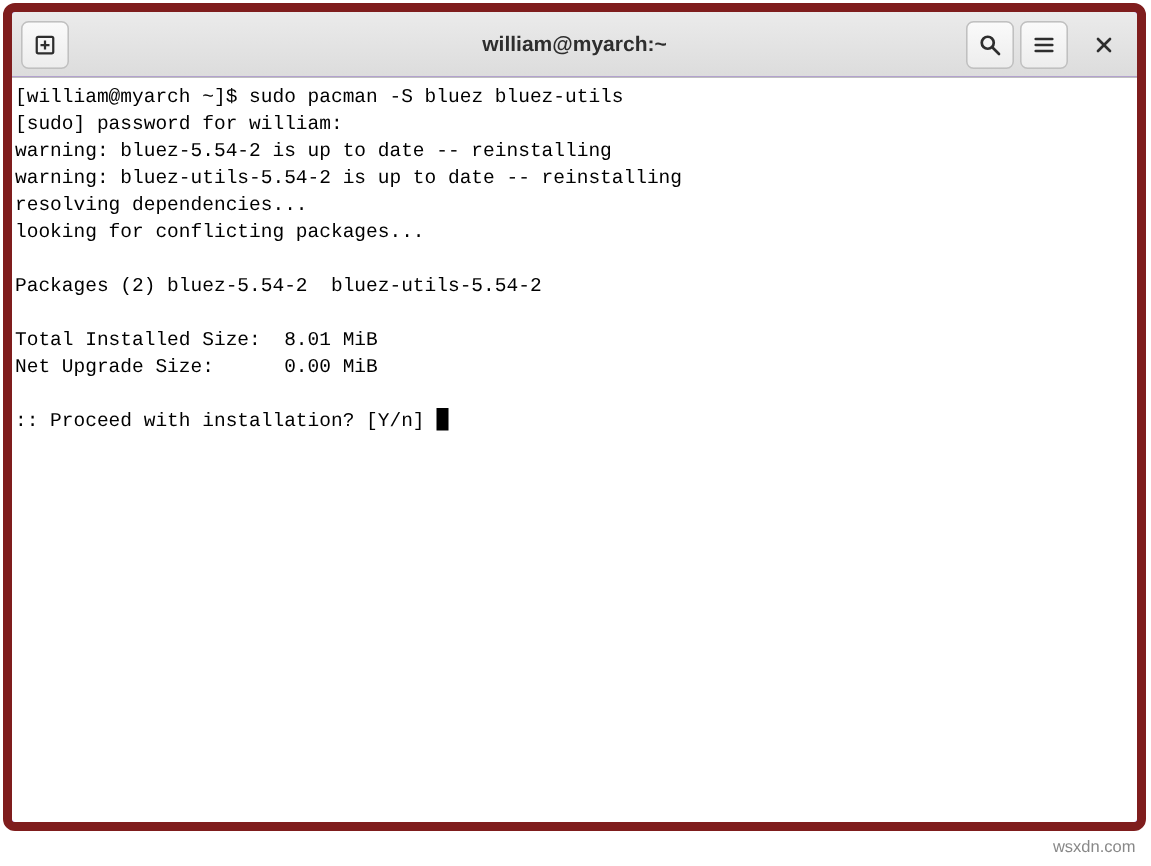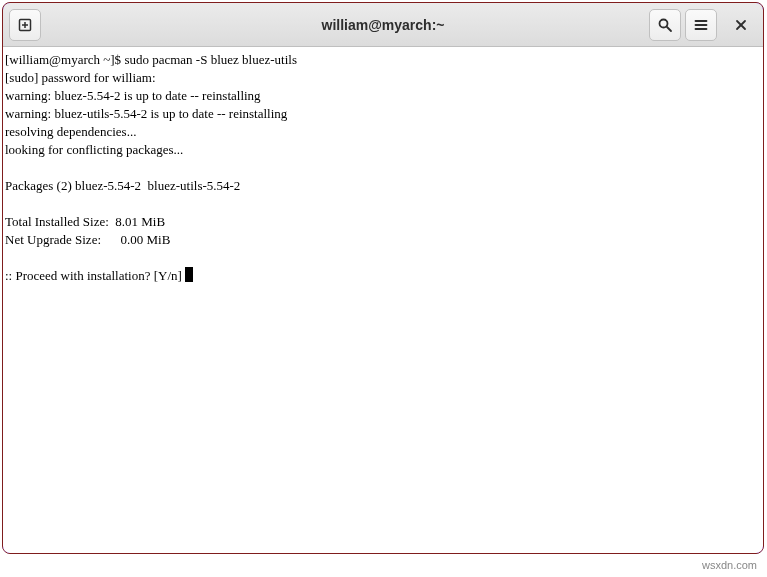--- a/index.html
+++ b/index.html
@@ -10,21 +10,21 @@
     body {
       font-family: sans-serif;
       background: #fff;
       width: 767px;
       height: 577px;
       position: relative;
     }
     .window {
       width: 762px;
       height: 552px;
-      border: 1px solid #7f1d1d;
+      border: 6px solid #7f1d1d;
       border-radius: 8px;
       overflow: hidden;
       margin: 2px;
       background: #6d28d9;
     }
     .titlebar {
       height: 44px;
       background: linear-gradient(to bottom, #ebebeb, #dcdcdc);
       border-bottom: 1px solid #bfbfbf;
       display: flex;
@@ -75,21 +75,21 @@
       display: flex;
       align-items: center;
       justify-content: center;
       cursor: pointer;
       border-radius: 5px;
       margin-left: 4px;
     }
     .terminal {
       background: #fff;
       color: #000;
-      font-family: Liberation Serif, serif;
+      font-family: Liberation Mono, monospace;
       font-size: 13px;
       line-height: 18px;
       padding: 4px 2px;
       height: calc(100% - 44px);
       white-space: pre;
       overflow: hidden;
     }
     .prompt-line {
       display: inline;
     }

